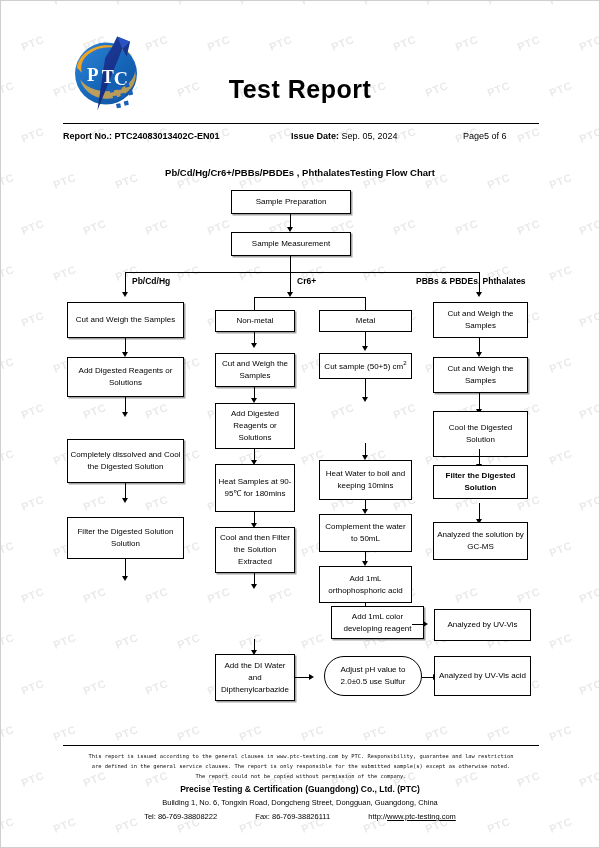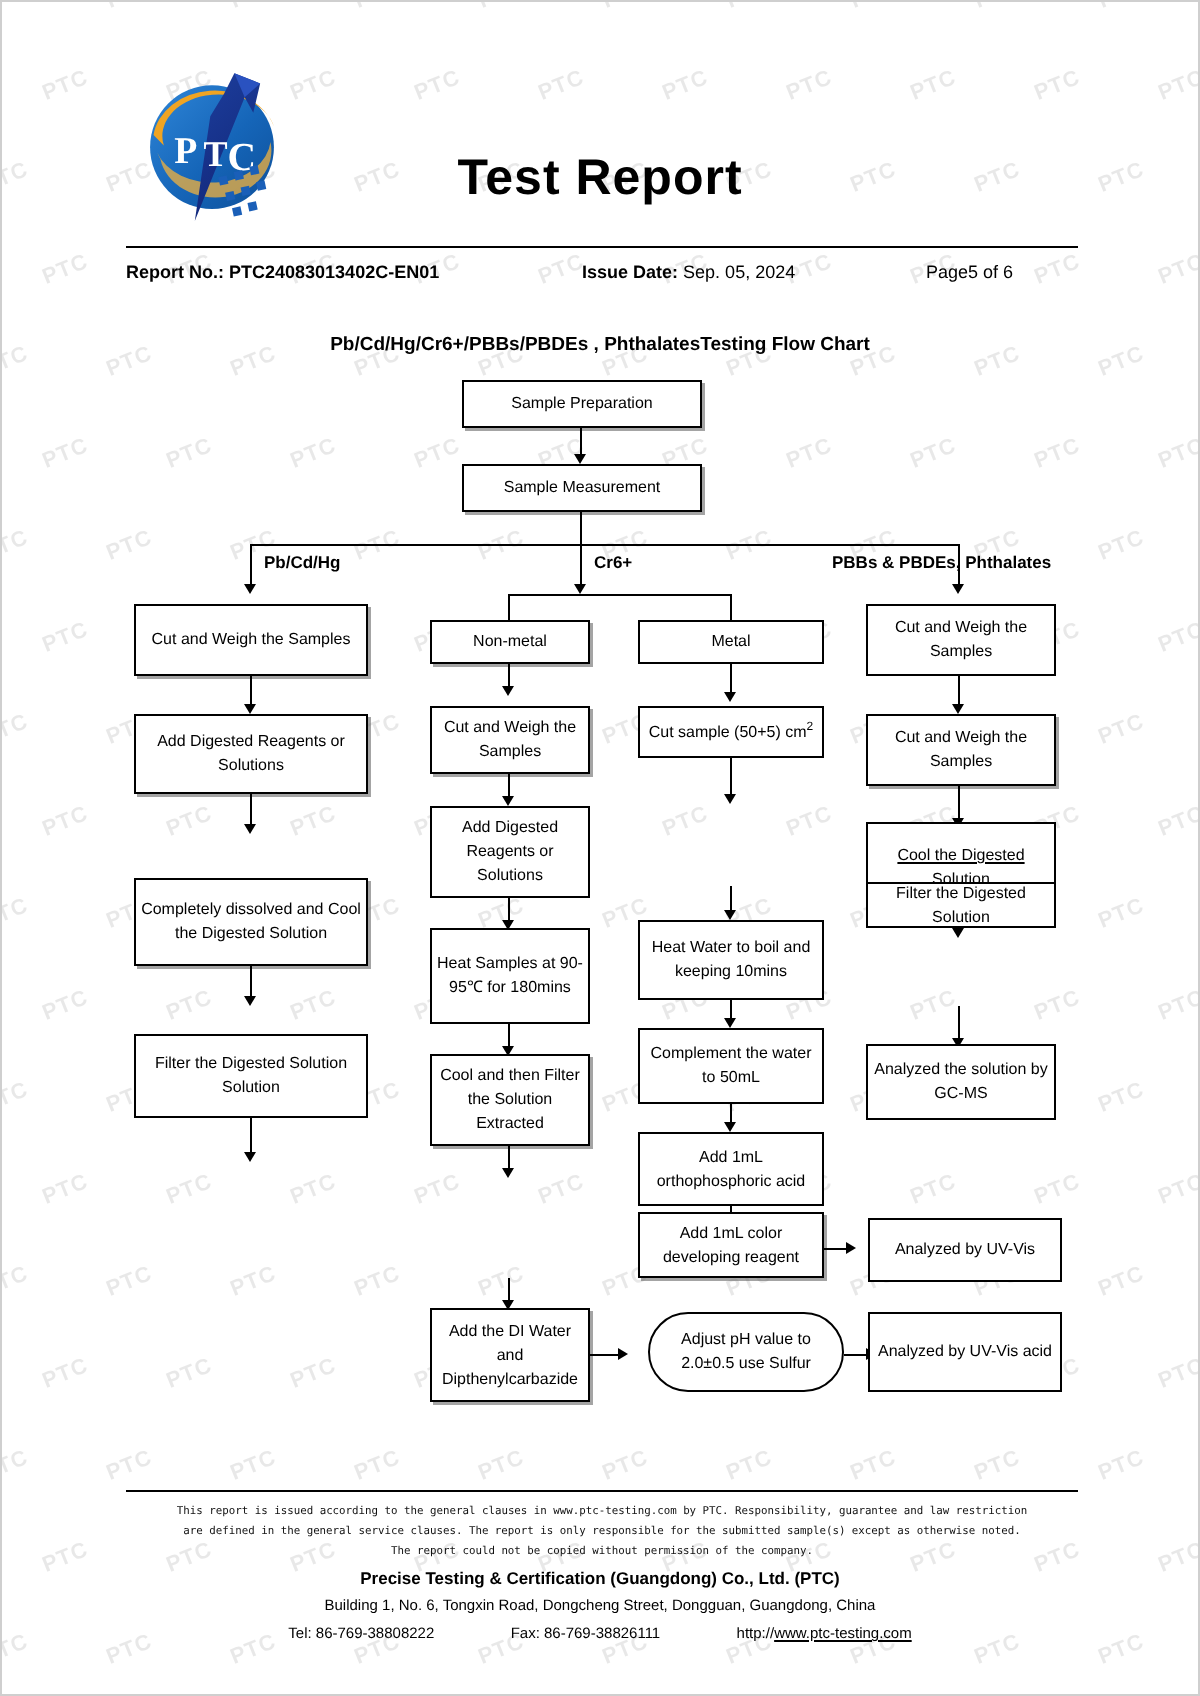--- a/index.html
+++ b/index.html
@@ -505,21 +505,21 @@
         </div>
       <div class="ln vln" style="left:364px;top:551px;height:10px;"></div>
       <div class="arw-d" style="left:361px;top:560px;"></div>
 
       <div class="node nosh" style="left:318px;top:565px;width:93px;height:37px;">
           <span>Add 1mL orthophosphoric acid</span>
         </div>
       <div class="ln vln" style="left:364px;top:602px;height:9px;"></div>
       <div class="arw-d" style="left:361px;top:610px;"></div>
 
-      <div class="node" style="left:318px;top:605px;width:93px;height:33px;">
+      <div class="node" style="left:330px;top:605px;width:93px;height:33px;">
           <span>Add 1mL color developing reagent</span>
         </div>
       <div class="ln hln" style="left:411px;top:623px;width:12px;"></div>
       <div class="arw-r" style="left:422px;top:620px;"></div>
 
       <div class="node nosh" style="left:323px;top:655px;width:98px;height:40px;border-radius:20px;">
           <span>Adjust pH value to 2.0±0.5 use Sulfur</span>
         </div>
       <div class="ln hln" style="left:421px;top:676px;width:12px;"></div>
       <div class="arw-r" style="left:432px;top:673px;"></div>
@@ -529,27 +529,27 @@
         </div>
       <div class="ln vln" style="left:478px;top:337px;height:15px;"></div>
       <div class="arw-d" style="left:475px;top:351px;"></div>
 
       <div class="node" style="left:432px;top:356px;width:95px;height:36px;">
           <span>Cut and Weigh the Samples</span>
         </div>
       <div class="ln vln" style="left:478px;top:392px;height:17px;"></div>
       <div class="arw-d" style="left:475px;top:408px;"></div>
 
-      <div class="node nosh" style="left:432px;top:410px;width:95px;height:46px;text-decoration:underline;">
+      <div class="node nosh" style="left:432px;top:410px;width:95px;height:46px;">
           <span>Cool the Digested Solution</span>
         </div>
       <div class="ln vln" style="left:478px;top:448px;height:16px;"></div>
       <div class="arw-d" style="left:475px;top:463px;"></div>
 
-      <div class="node nosh" style="left:432px;top:440px;width:95px;height:23px;">
+      <div class="node nosh" style="left:432px;top:464px;width:95px;height:34px;font-weight:bold;">
           <span>Filter the Digested Solution</span>
         </div>
       <div class="ln vln" style="left:478px;top:502px;height:17px;"></div>
       <div class="arw-d" style="left:475px;top:518px;"></div>
 
       <div class="node nosh" style="left:432px;top:521px;width:95px;height:38px;">
           <span>Analyzed the solution by GC-MS</span>
         </div>
 
       <div class="node nosh" style="left:433px;top:608px;width:97px;height:32px;">

